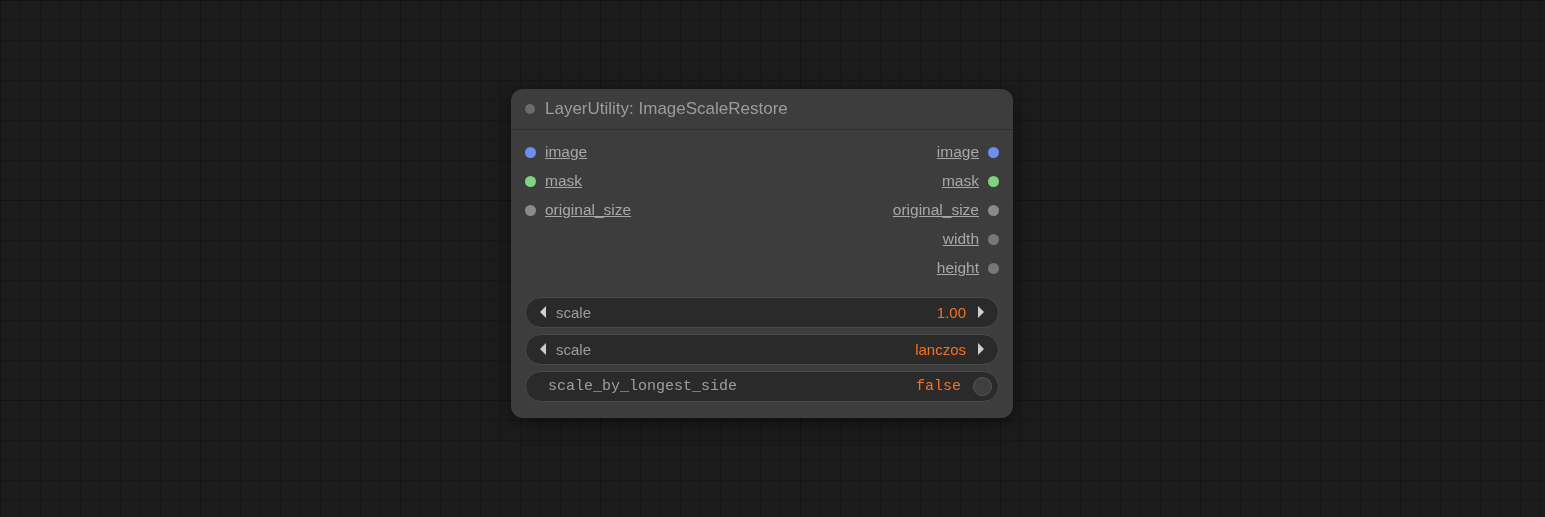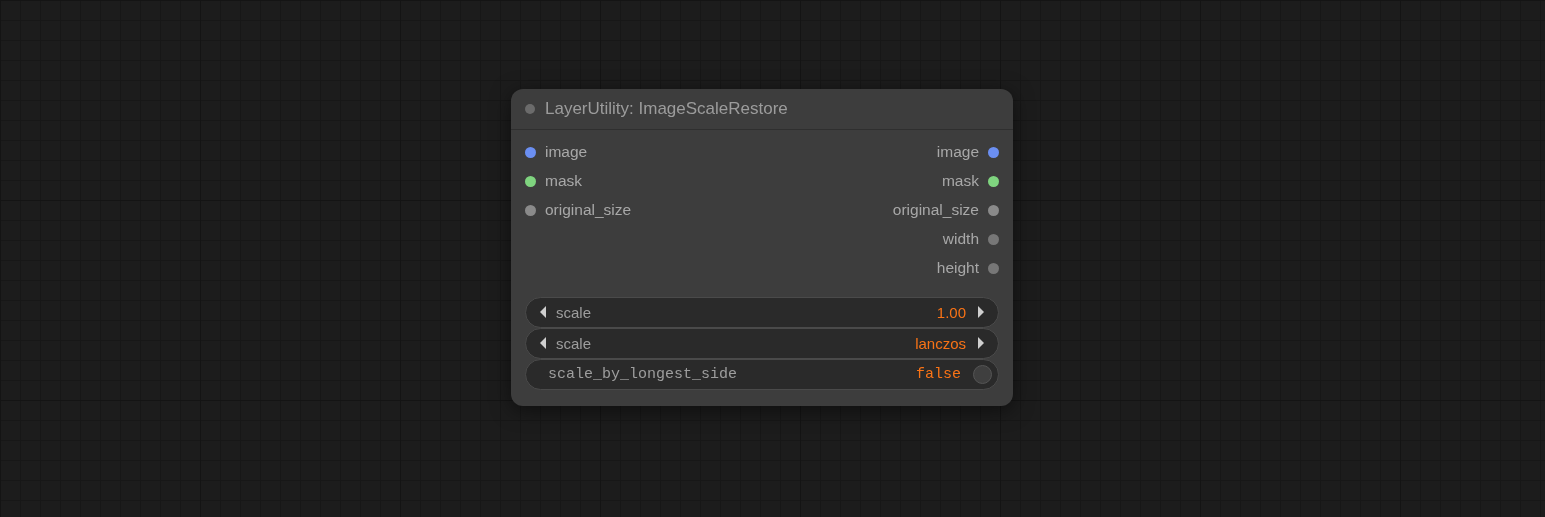--- a/index.html
+++ b/index.html
@@ -56,32 +56,33 @@
     justify-content: space-between;
     margin-bottom: 14px;
   }
   .ports-col { display: flex; flex-direction: column; gap: 8px; }
   .ports-col.right { align-items: flex-end; }
   .port {
     display: flex; align-items: center; gap: 9px;
     color: #a8a8a8;
     font-size: 15.5px;
     line-height: 1.35;
+    text-decoration: underline;
   }
   .port.right { flex-direction: row-reverse; }
   .port-dot {
     width: 11px; height: 11px; border-radius: 50%;
     flex: none;
   }
   .c-blue   { background: #6b8ff2; }
   .c-green  { background: #7fd47f; }
   .c-gray   { background: #8a8a8a; }
   .c-grayd  { background: #777; }
 
-  .widgets { display: flex; flex-direction: column; gap: 0; margin-top: 18px; }
+  .widgets { display: flex; flex-direction: column; gap: 6px; margin-top: 18px; }
   .widget {
     background: #2a2a2a;
     border: 1px solid #4a4a4a;
     border-radius: 16px;
     height: 31px;
     display: flex;
     align-items: center;
     padding: 0 8px 0 8px;
     color: #a6a6a6;
     font-size: 15px;

